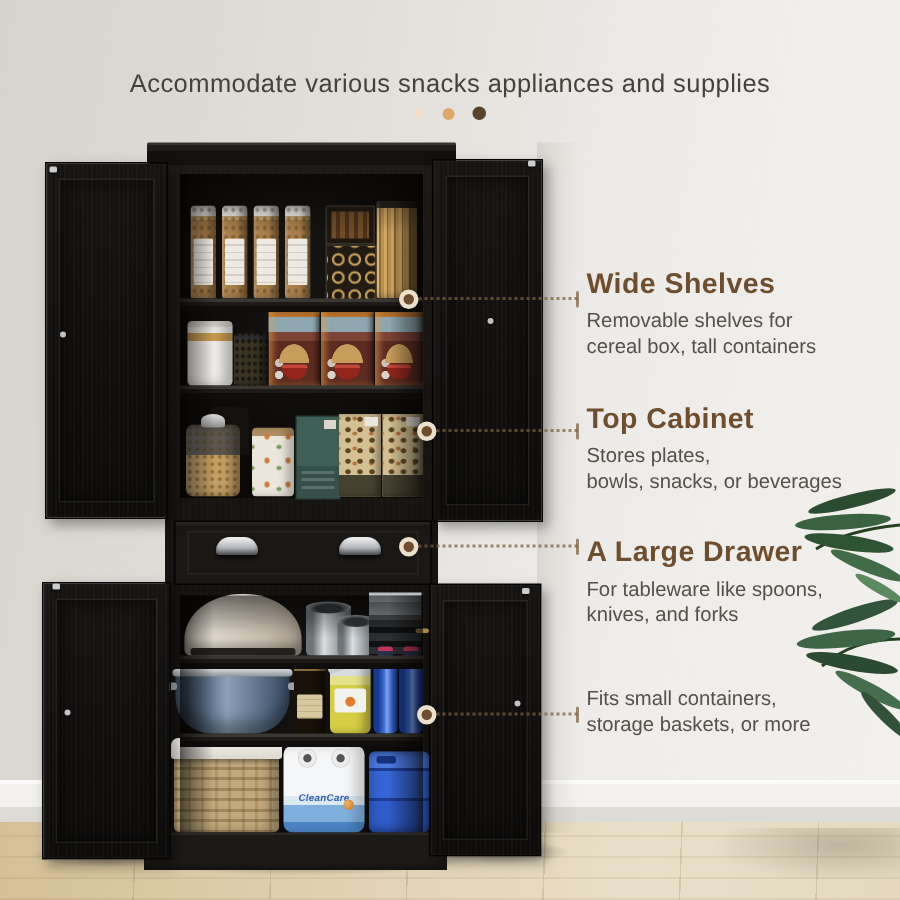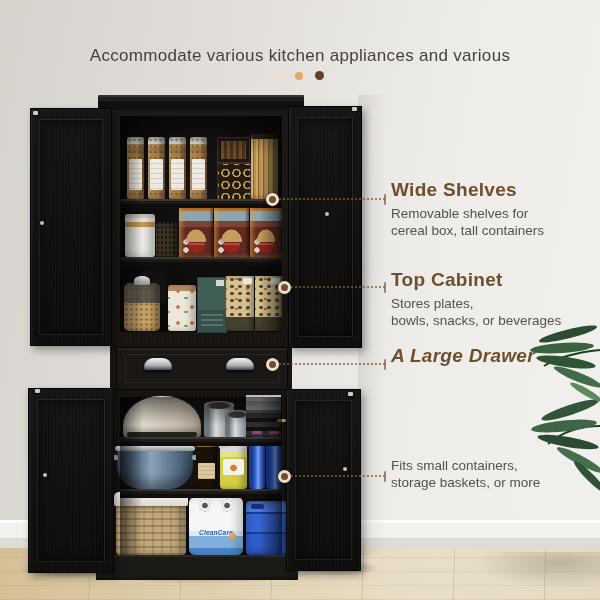--- a/index.html
+++ b/index.html
@@ -202,40 +202,40 @@
   .blue-bins{left:246px;top:501px;width:40px;height:54px;border-radius:4px;
     background:linear-gradient(180deg,#4a79e0 0 11px,#1d3c92 11px 13px,#3565d4 13px 31px,#1d3c92 31px 33px,#2f5cc8 33px);
     box-shadow:inset 0 0 8px rgba(0,0,0,.3),inset -5px 0 7px rgba(0,0,0,.35);}
   .blue-bins::before{content:"";position:absolute;left:5px;top:3px;width:13px;height:5px;border-radius:2px;background:#16307a;}
 
   
   .callout{left:391px;width:195px;}
   .callout .c-title{font-size:19px;font-weight:bold;letter-spacing:.3px;color:var(--title-brown,#6f4e2d);}
   .callout .c-desc{margin-top:4px;font-size:13.5px;line-height:1.26;white-space:pre-line;
     color:var(--text-gray,#55504a);}
-  .c1{top:179px;} .c2{top:269px;} .c3{top:345px;font-style:italic;} .c4{top:453px;}
+  .c1{top:179px;} .c2{top:269px;} .c3{top:358px;} .c4{top:453px;}
   .lead{height:0;border-top:2px dotted rgba(125,95,60,.72);}
   .lead-dot{width:7px;height:7px;border-radius:50%;background:var(--title-brown,#6f4e2d);
     border:3px solid #ece0cc;box-shadow:0 0 3px rgba(0,0,0,.35);}
   .lead-tick{width:2px;height:11px;border-radius:1px;background:rgba(125,95,60,.72);}
 </style>
 </head>
 <body>
 
 <div class="stage">
 
   <div class="abs baseboard"></div>
   <div class="abs floor"></div>
   <div class="abs plant-shadow"></div>
   <div class="abs cab-shadow"></div>
   <div class="abs door-shadow" style="left:20px;top:562px;width:100px;"></div>
   <div class="abs door-shadow" style="left:290px;top:560px;width:90px;"></div>
   <div class="abs wall-shade-r"></div>
 
-  <div class="abs subtitle">Accommodate various kitchen appliances and various</div>
+  <div class="abs subtitle">Accommodate various snacks appliances and supplies</div>
   <div class="abs divider">
     <span class="dot d1"></span>
     <span class="dot d2"></span>
     <span class="dot d3"></span>
   </div>
 
   <div class="abs crown"></div>
   <div class="abs carcass"></div>
   <div class="abs opening op-top"></div>
 
@@ -325,20 +325,22 @@
     <div class="c-desc">Stores plates,
 bowls, snacks, or beverages</div>
   </div>
   <div class="abs callout c1">
     <div class="c-title">Wide Shelves</div>
     <div class="c-desc">Removable shelves for
 cereal box, tall containers</div>
   </div>
   <div class="abs callout c3">
     <div class="c-title">A Large Drawer</div>
+    <div class="c-desc">For tableware like spoons,
+knives, and forks</div>
   </div>
   <div class="abs callout c4">
     <div class="c-desc">Fits small containers,
 storage baskets, or more</div>
   </div>
 
   <svg class="abs" style="right:0;top:322px;" width="80" height="185" viewBox="0 0 80 185">
     <path d="M80 28 C60 30 40 34 24 44" stroke="#24401f" stroke-width="2" fill="none"></path>
     <ellipse cx="48" cy="12" rx="30" ry="4.5" fill="#2c4c31" transform="rotate(-14 48 12)"></ellipse>
     <ellipse cx="42" cy="26" rx="32" ry="5" fill="#3a6140" transform="rotate(-4 42 26)"></ellipse>

